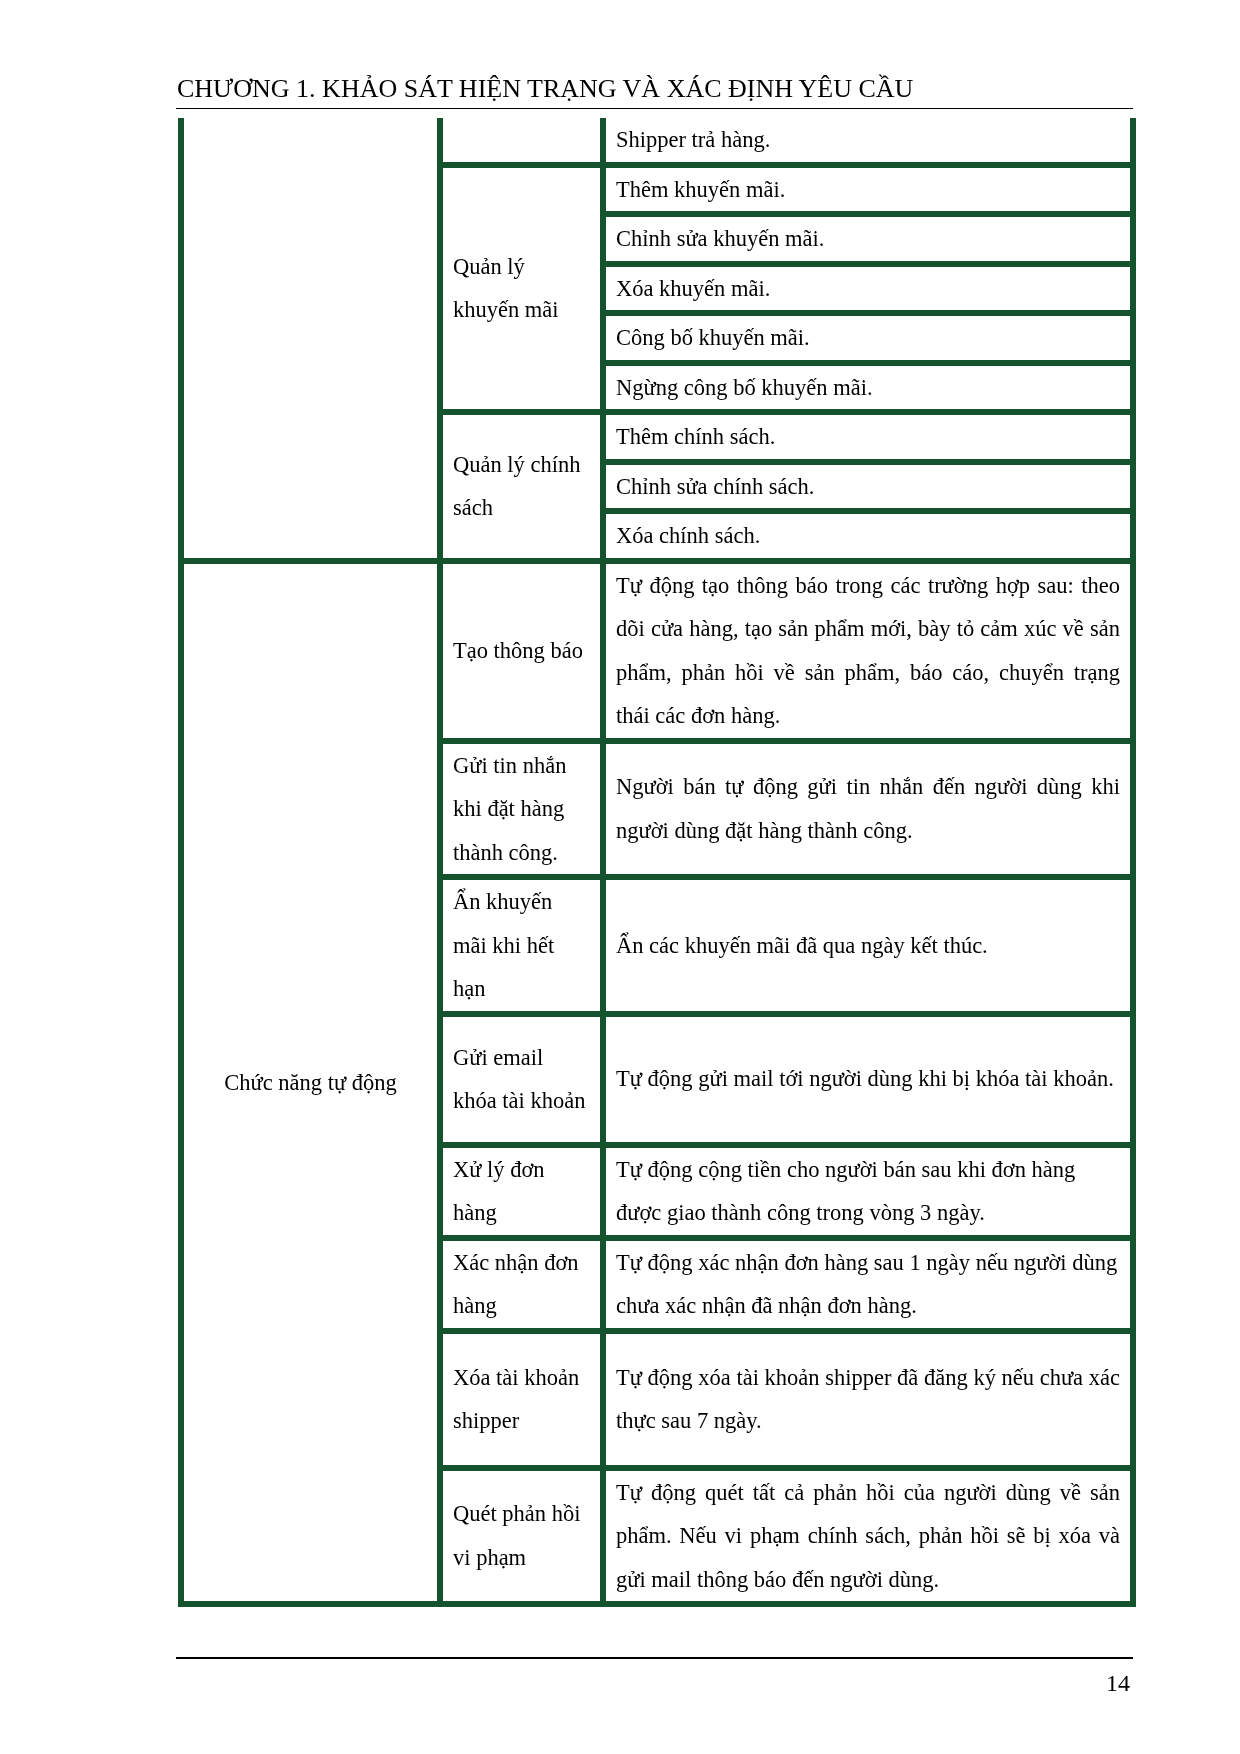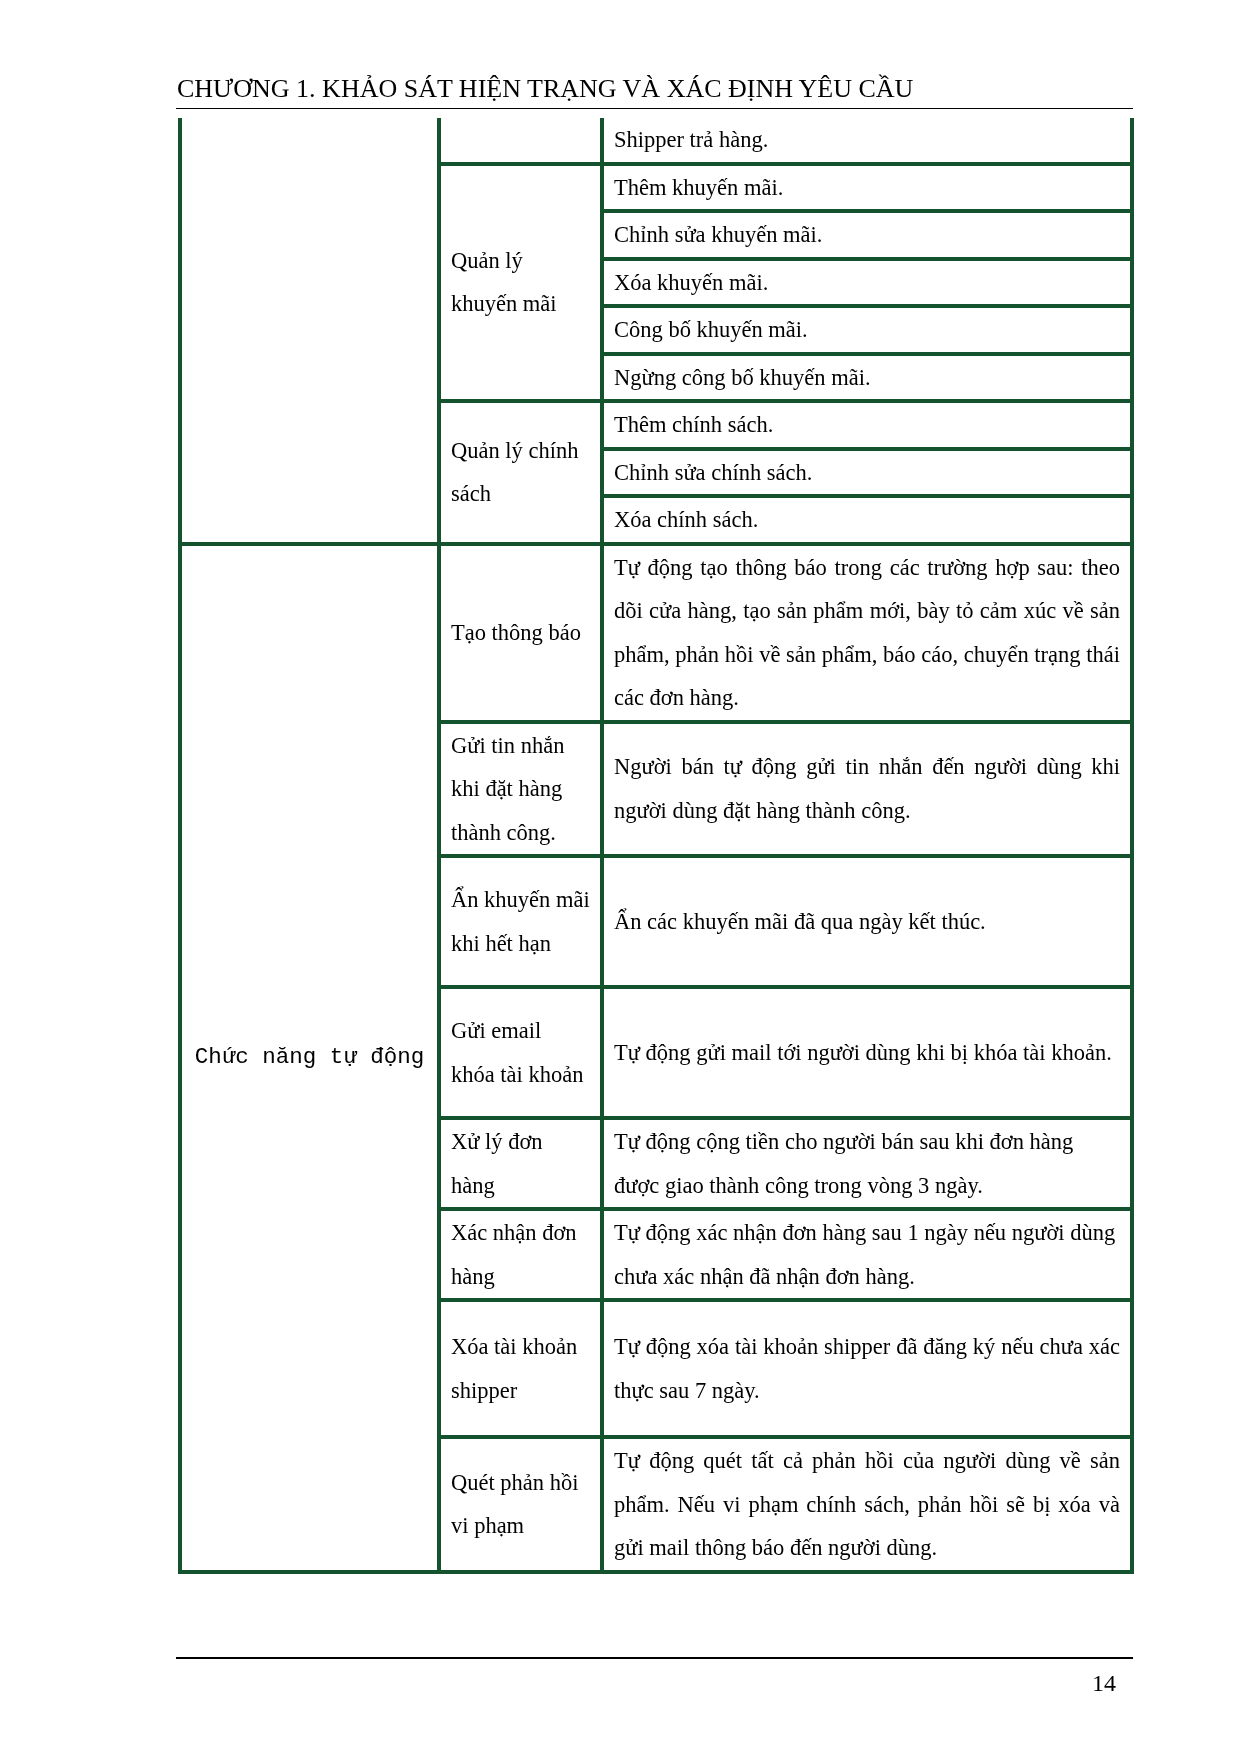--- a/index.html
+++ b/index.html
@@ -1,27 +1,27 @@
 <!DOCTYPE html>
 <html><head>
   <meta charset="utf-8">
   <style>
     html, body { margin: 0; padding: 0; background: #ffffff; }
     body { width: 1240px; height: 1754px; position: relative; overflow: hidden;
            font-family: "Liberation Serif", "DejaVu Serif", serif; color: #000; }
     .header-title { position: absolute; left: 177px; top: 74px; font-size: 26px; letter-spacing: 0px; white-space: nowrap; }
     .header-line { position: absolute; left: 176px; top: 108px; width: 957px; height: 1px; background: #000; }
     .footer-line { position: absolute; left: 176px; top: 1657px; width: 957px; height: 2px; background: #000; }
-    .page-number { position: absolute; right: 124px; top: 1670px; font-size: 24px; margin-left: 13px; }
+    .page-number { position: absolute; right: 110px; top: 1670px; font-size: 24px; margin-left: 13px; }
 
     table.features { position: absolute; left: 178px; top: 118px; width: 952px;
                      border-collapse: collapse; table-layout: fixed; font-size: 22.5px; line-height: 43.5px; }
-    table.features td { border: 4px solid #14532d; padding: 0 10px; vertical-align: middle; }
+    table.features td { border: 6px solid #14532d; padding: 0 10px; vertical-align: middle; }
     table.features tr:first-child td { border-top: none; }
-    td.group { text-align: center; font-family: Liberation Mono, monospace; }
+    td.group { text-align: center; }
     td.sub { text-align: left; }
     td.desc { text-align: justify; }
     td.desc.left { text-align: left; font-family: Liberation Serif, serif; }
     col.c1 { width: 259px; }
     col.c2 { width: 163px; }
     col.c3 { width: 530px; }
   </style>
 </head>
 <body>
 

